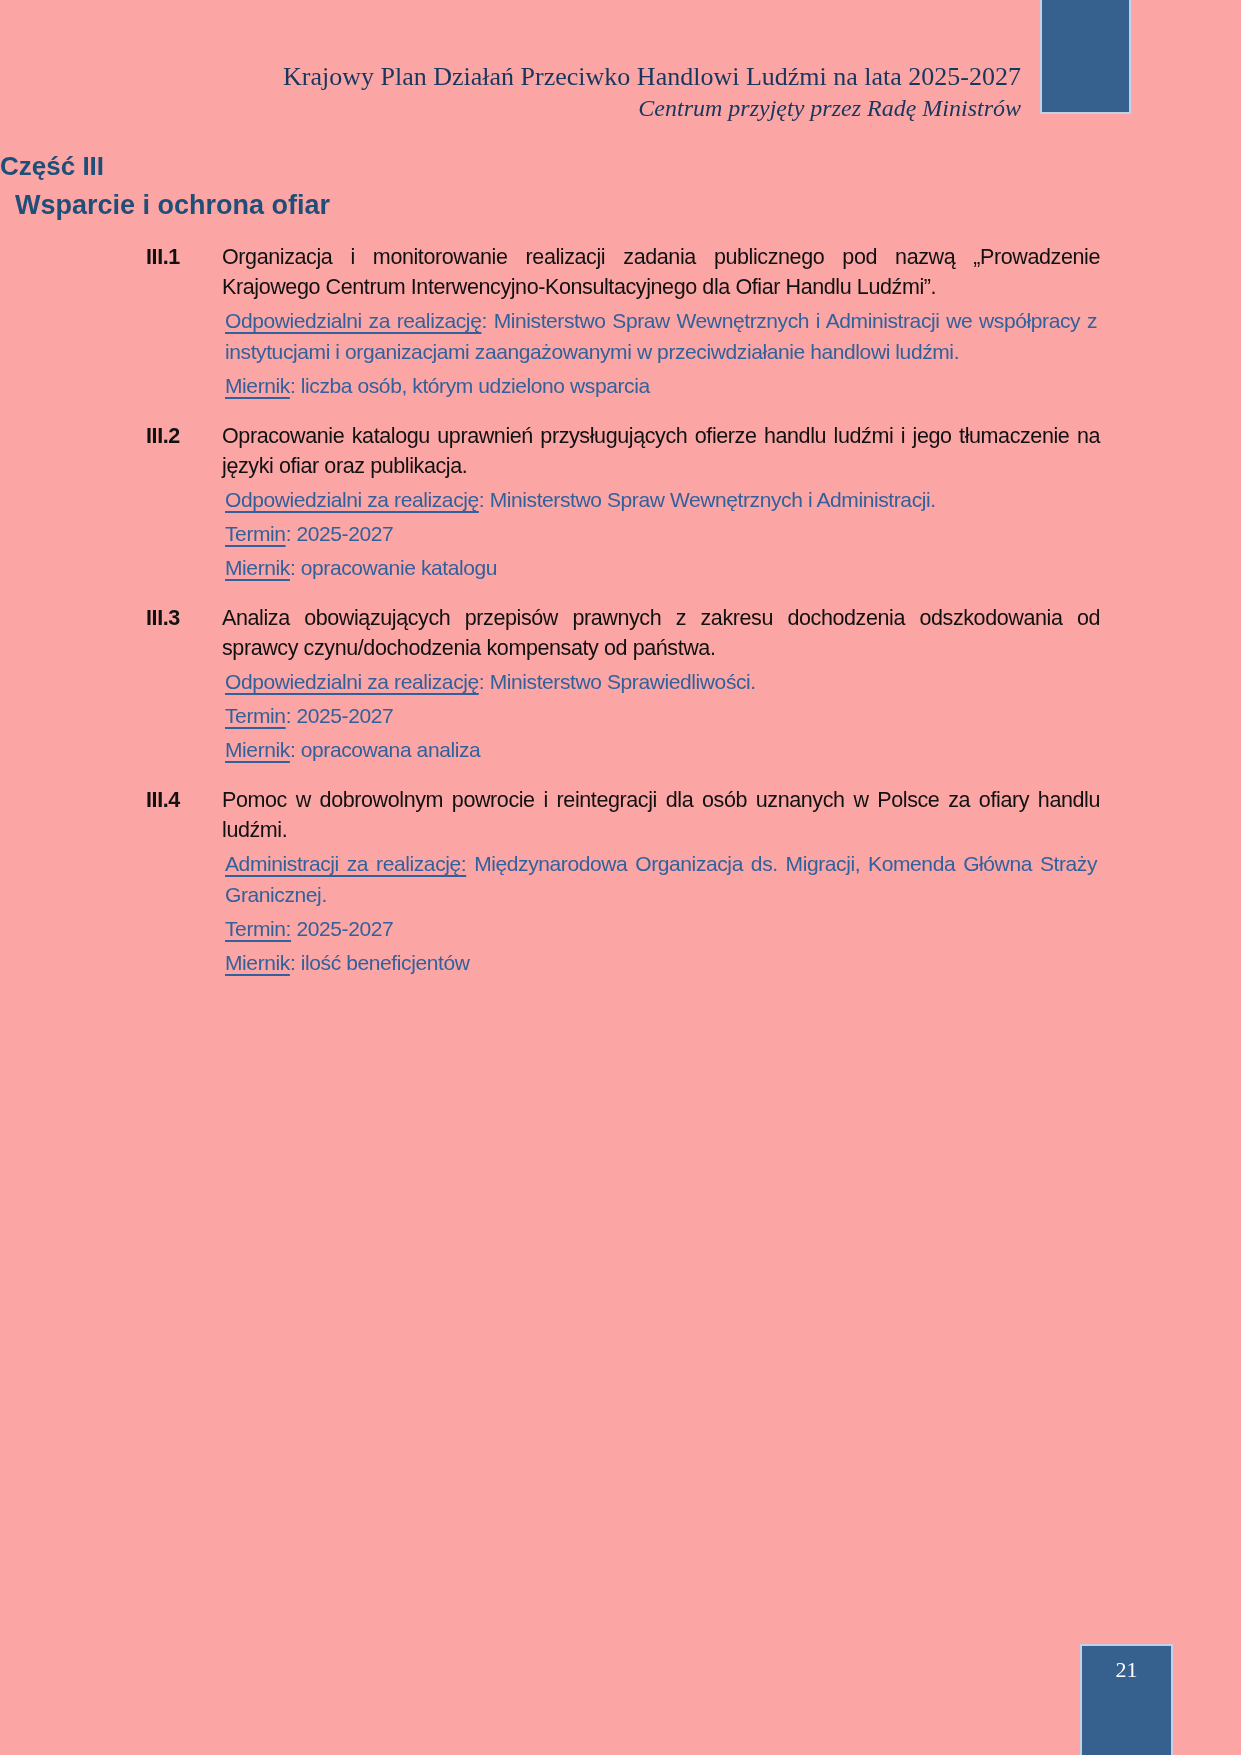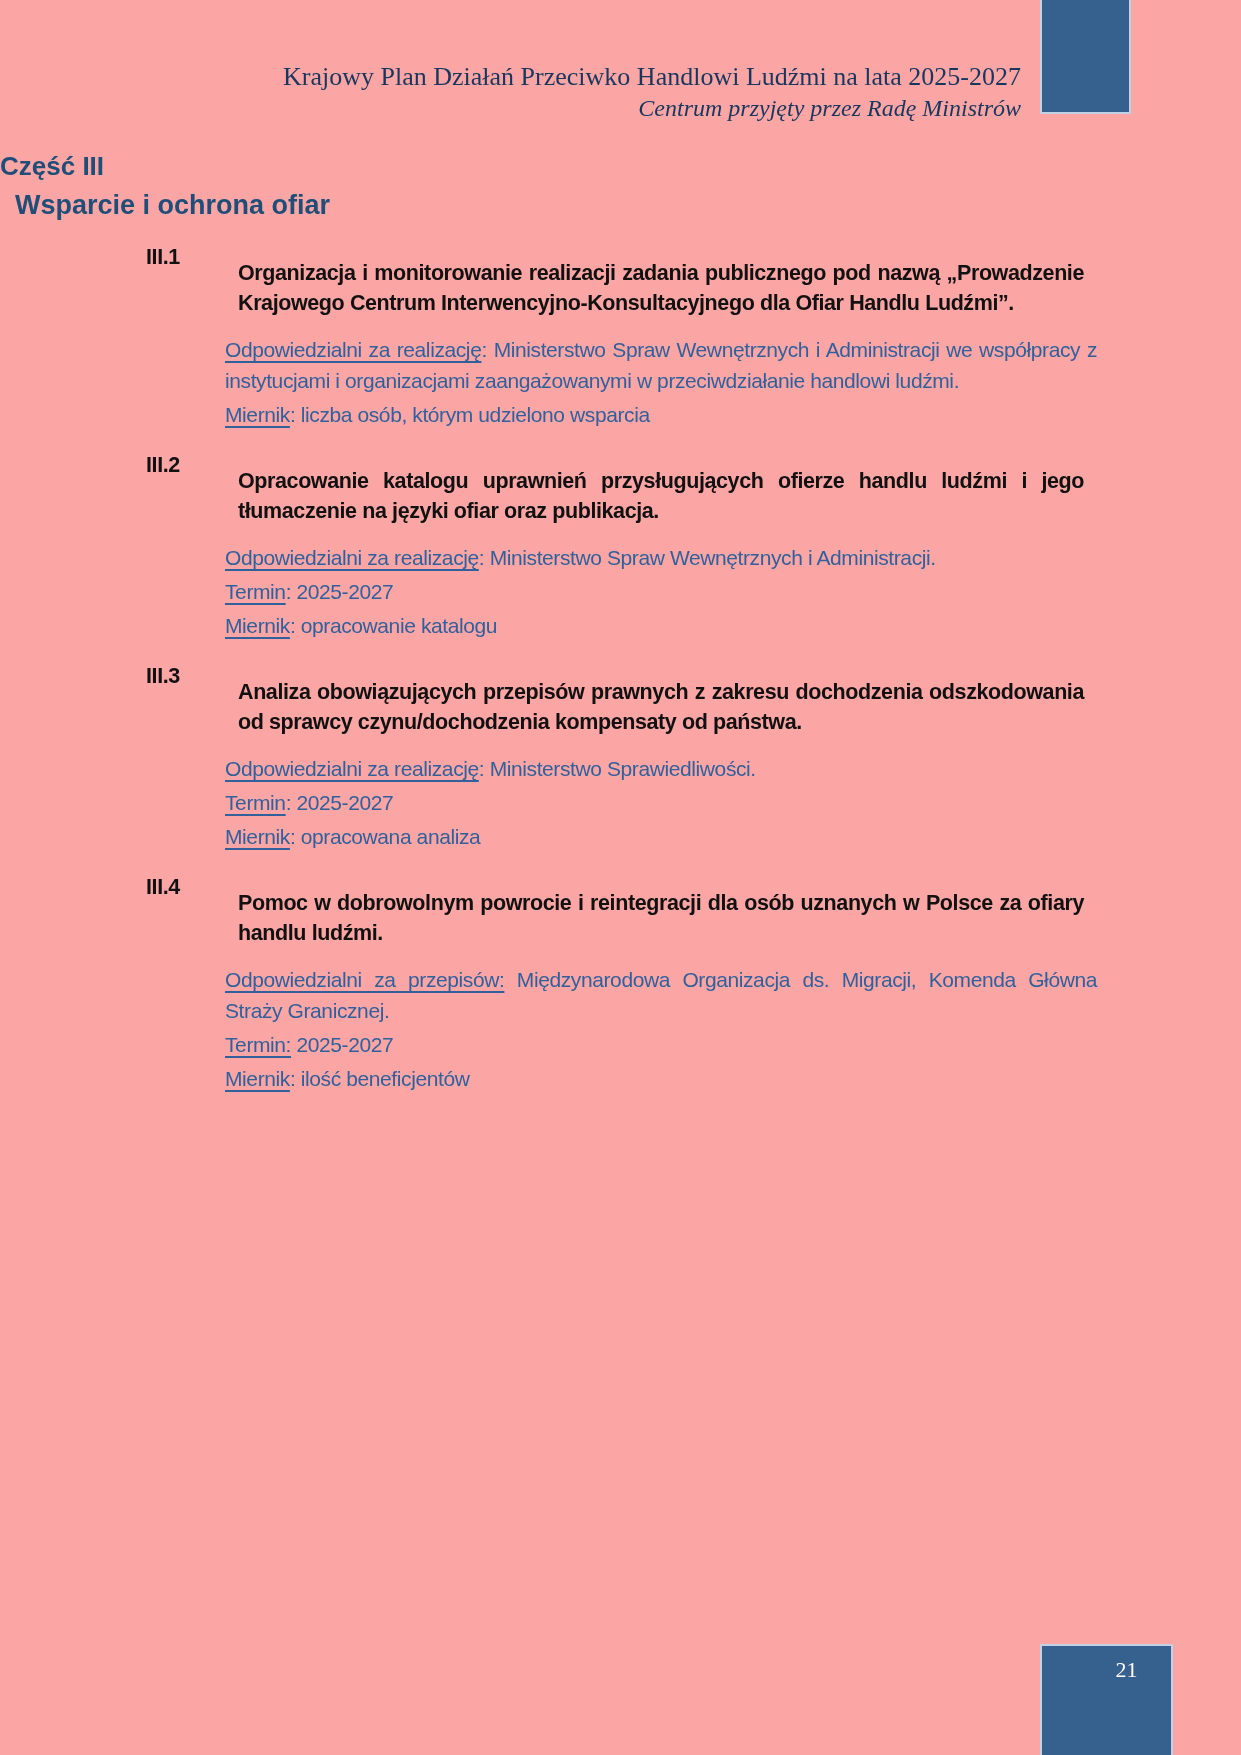--- a/index.html
+++ b/index.html
@@ -21,28 +21,27 @@
     position: absolute;
     left: 1042px;
     top: 0;
     width: 87px;
     height: 112px;
     background: #36618F;
     box-shadow: 0 0 0 2px #c3d1e4;
   }
   .accent-box-bottom {
     position: absolute;
-    left: 1042px;
+    left: 1082px;
     top: 1646px;
     width: 89px;
     height: 109px;
     background: #36618F;
     box-shadow: 0 0 0 2px #c3d1e4;
     text-align: center;
-    padding-left: 40px;
   }
   .page-number {
     display: block;
     margin-top: 11px;
     color: #ffffff;
     font-family: "Liberation Serif", serif;
     font-size: 22px;
     line-height: 26px;
   }
 
@@ -107,22 +106,22 @@
     font-weight: bold;
     color: #111111;
     font-size: 21.5px;
     line-height: 30px;
   }
   .task-body {
     flex: 1;
     min-width: 0;
   }
   .task-title {
-    margin: 16px;
-    font-weight: bold;
+    margin: 0;
+    font-weight: normal;
     color: #111111;
     font-size: 21.5px;
     line-height: 30px;
     text-align: justify;
   }
   .task-line {
     margin: 3px;
     font-size: 21px;
     line-height: 31px;
     color: #31619C;
@@ -179,21 +178,21 @@
         <p class="task-line"><span class="task-label">Odpowiedzialni za realizację</span><span>: </span><span>Ministerstwo Sprawiedliwości.</span></p>
         <p class="task-line"><span class="task-label">Termin</span><span>: </span><span>2025-2027</span></p>
         <p class="task-line"><span class="task-label">Miernik</span><span>: </span><span>opracowana analiza</span></p>
       </div>
     </section>
 
     <section class="task">
       <div class="task-num">III.4</div>
       <div class="task-body">
         <p class="task-title">Pomoc w dobrowolnym powrocie i reintegracji dla osób uznanych w Polsce za ofiary handlu ludźmi.</p>
-        <p class="task-line"><span class="task-label">Odpowiedzialni za przepisów:</span><span> </span><span>Międzynarodowa Organizacja ds. Migracji, Komenda Główna Straży Granicznej.</span></p>
+        <p class="task-line"><span class="task-label">Administracji za realizację:</span><span> </span><span>Międzynarodowa Organizacja ds. Migracji, Komenda Główna Straży Granicznej.</span></p>
         <p class="task-line"><span class="task-label">Termin:</span><span> </span><span>2025-2027</span></p>
         <p class="task-line"><span class="task-label">Miernik</span><span>: </span><span>ilość beneficjentów</span></p>
       </div>
     </section>
 
   </main>
 
   <div class="accent-box-bottom">
     <span class="page-number">21</span>
   </div>

